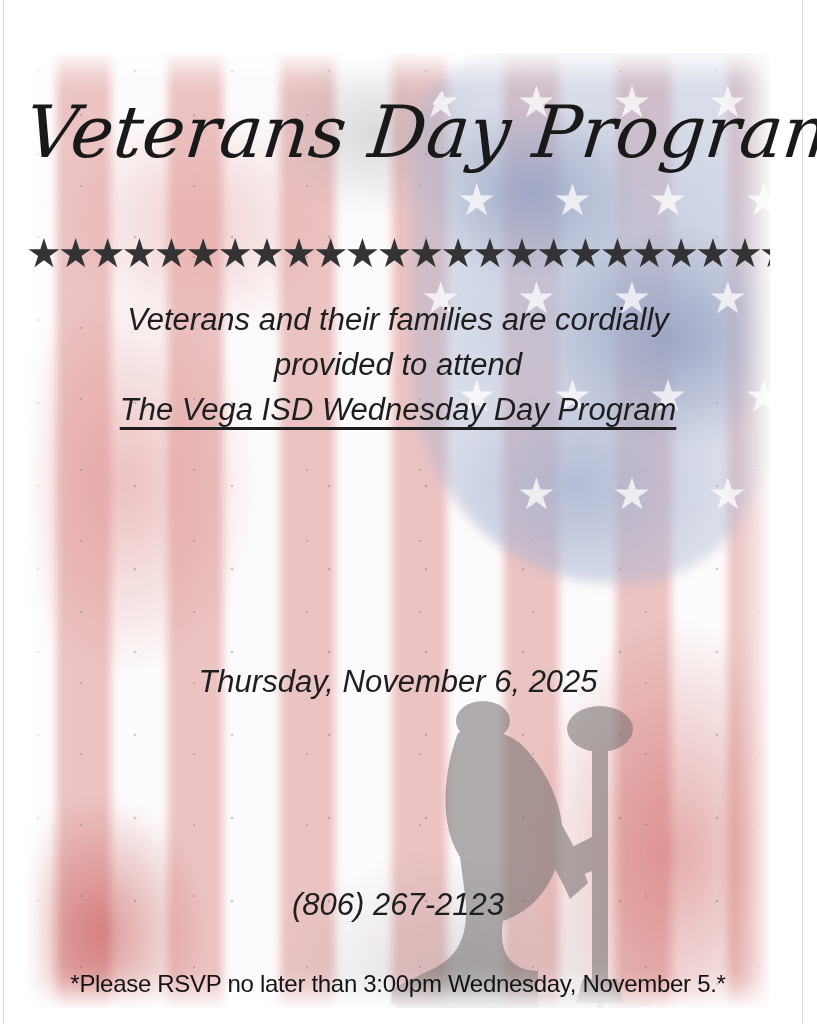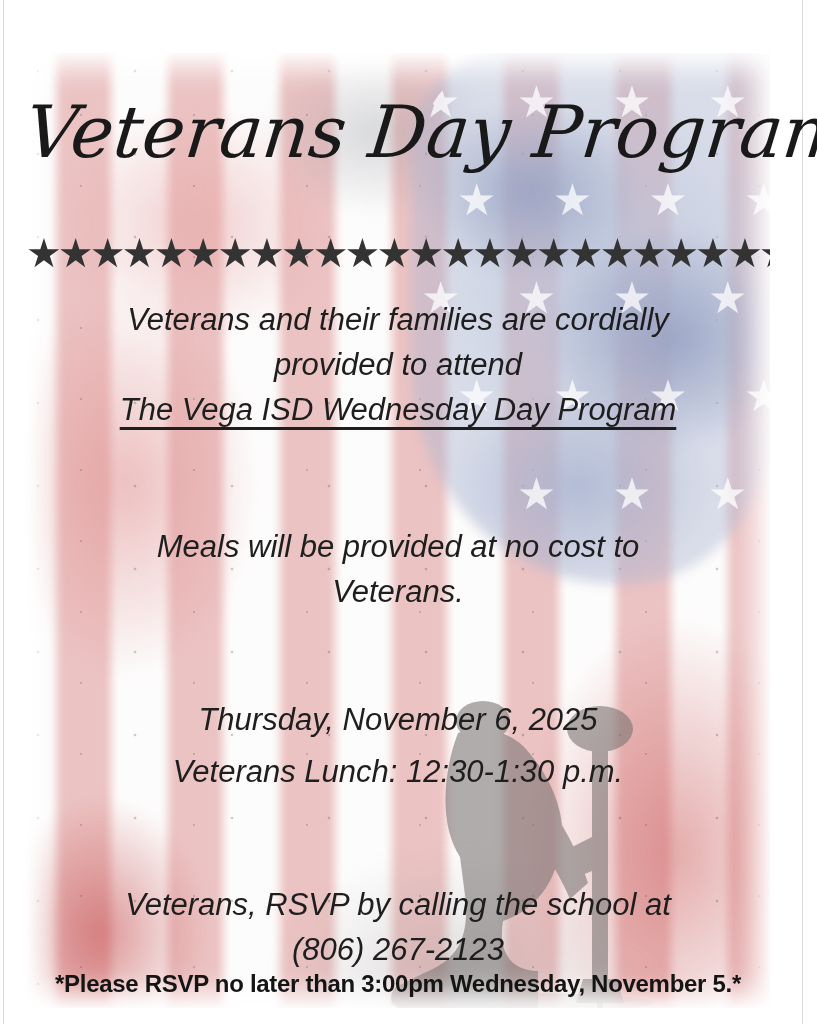--- a/index.html
+++ b/index.html
@@ -89,24 +89,24 @@
   }
   .body-block{font-size:31px;line-height:45px;font-style:italic;}
   .u{
     text-decoration:underline;
     text-decoration-thickness:3px;
     text-underline-offset:7px;
     white-space:pre-wrap;
   }
   #intro{top:297px;}
   #meals{top:524px;}
-  #date-line{top:697px;}
+  #date-line{top:659px;}
   #sched{top:749px;}
   #rsvp{top:882px;}
-  #fine{top:969px;font-size:24px;line-height:30px;font-weight:700;letter-spacing:-0.3px;color:#141414;}
+  #fine{top:969px;font-size:24px;line-height:30px;font-weight:400;letter-spacing:-0.3px;color:#141414;}
 </style>
 </head>
 <body>
 
 <div class="page">
 
   <div class="edge-line left"></div>
   <div class="edge-line right"></div>
 
   <div class="flag">
@@ -151,31 +151,25 @@
   <div class="txt title">Veterans Day Program</div>
 
   <div class="txt star-divider">★★★★★★★★★★★★★★★★★★★★★★★★★</div>
 
   <div class="txt body-block" id="intro">
     <div>Veterans and their families are cordially</div>
     <div>provided to attend</div>
     <div><span class="u">The Vega ISD Wednesday Day Program</span></div>
   </div>
 
-  <div class="txt body-block" id="meals">
-    <div>Meals will be provided at no cost to</div>
-    <div>Veterans.</div>
-  </div>
 
   <div class="txt body-block" id="date-line">Thursday, November 6, 2025</div>
 
   <div class="txt body-block" id="sched">
-    <div>Veterans Lunch: 12:30-1:30 p.m.</div>
   </div>
 
   <div class="txt body-block" id="rsvp">
-    <div>Veterans, RSVP by calling the school at</div>
     <div>(806) 267-2123</div>
   </div>
 
   <div class="txt" id="fine">*Please RSVP no later than 3:00pm Wednesday, November 5.*</div>
 
 </div>
 
 </body></html>

